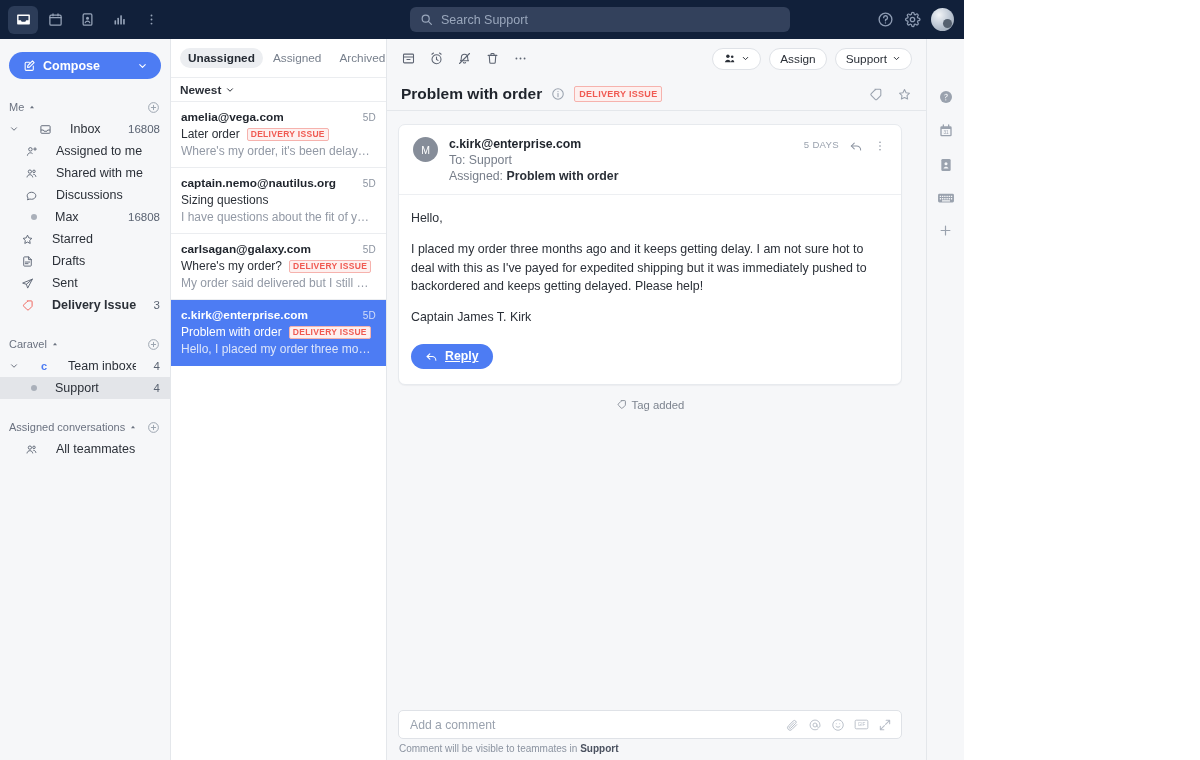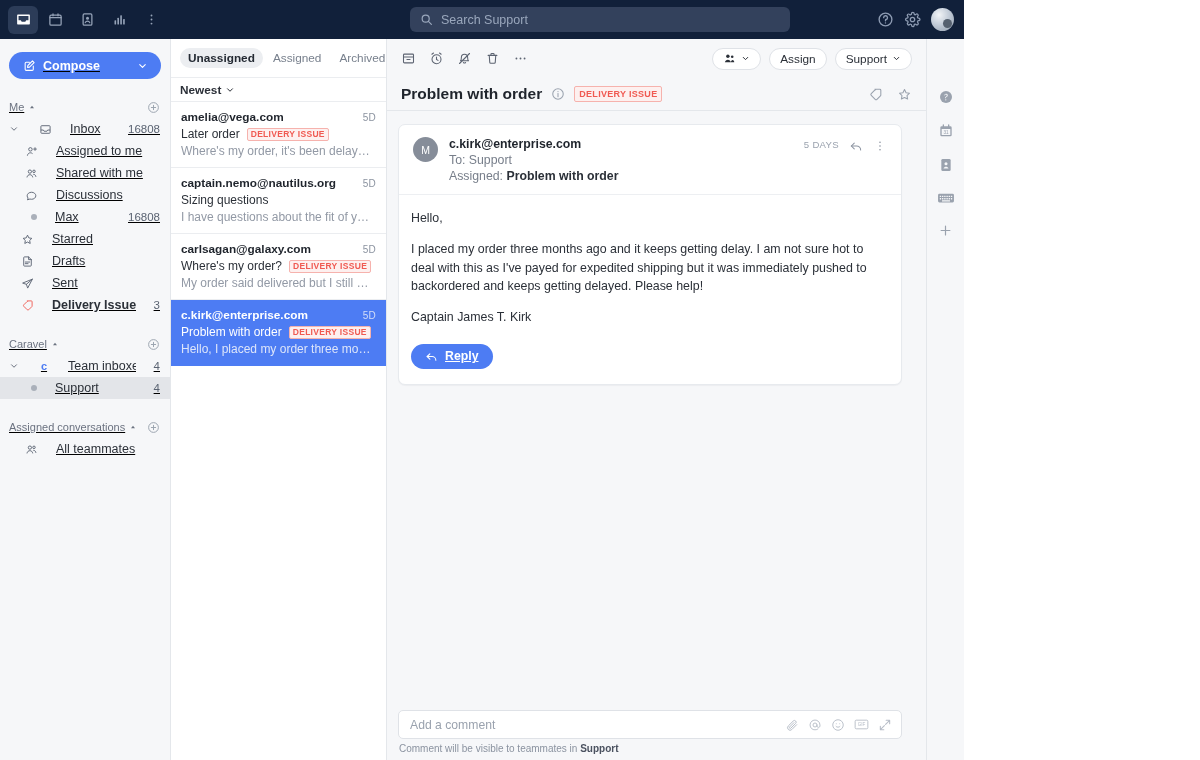--- a/index.html
+++ b/index.html
@@ -49,21 +49,21 @@
     content: ""; position: absolute; width: 9px; height: 9px; border-radius: 50%;
     background: #55606f; right: 2px; bottom: 3px;
   }
 
   
   .body-row { display: flex; flex: 1 1 auto; min-height: 0; }
 
   
   .sidebar {
     width: 171px; flex: 0 0 171px; background: #f6f7f9;
-    border-right: 1px solid #e4e7eb; padding-top: 10px; overflow: hidden; text-decoration: underline;
+    border-right: 1px solid #e4e7eb; padding-top: 10px; overflow: hidden;
   }
   .compose-btn {
     margin: 3px 9px 0 9px; height: 27px; background: #4d7cf3; border-radius: 14px;
     display: flex; align-items: center; color: #fff; font-size: 12.5px; font-weight: 600;
     cursor: pointer; position: relative; padding-left: 14px;
   }
   .compose-btn .cicon { margin-right: 7px; display: flex; }
   .compose-btn .cchev { position: absolute; right: 13px; top: 50%; transform: translateY(-50%); }
 
   .sec-head {
@@ -686,20 +686,28 @@
                 <svg width="13" height="13" viewBox="0 0 24 24" fill="none" stroke="#fff" stroke-width="2">
                     <path d="M9 7L4 12l5 5" stroke-linecap="round" stroke-linejoin="round"></path>
                     <path d="M4 12h9a7 7 0 0 1 7 7" stroke-linecap="round"></path>
                   </svg>
               </span>
               <span>Reply</span>
             </div>
           </div>
         </div>
 
+        <div class="event-row">
+          <span>
+            <svg width="11" height="11" viewBox="0 0 24 24" fill="none" stroke="currentColor" stroke-width="1.9">
+                <path d="M11.2 3.5H19a1.5 1.5 0 0 1 1.5 1.5v7.8a2 2 0 0 1-.6 1.4l-5.6 5.6a2 2 0 0 1-2.8 0l-6.3-6.3a2 2 0 0 1 0-2.8l5.6-5.6a2 2 0 0 1 1.4-.6z" stroke-linejoin="round"></path>
+              </svg>
+          </span>
+          <span>Tag added</span>
+        </div>
       </div>
 
       <div class="comment-wrap">
         <div class="comment-box">
           <span class="ph">Add a comment</span>
           <span class="comment-icons">
             <span>
               <svg width="14" height="14" viewBox="0 0 24 24" fill="none" stroke="currentColor" stroke-width="1.7">
                   <path d="M20 11.5l-8.2 8.2a4.3 4.3 0 0 1-6.1-6.1l8.4-8.4a2.9 2.9 0 1 1 4.1 4.1l-8.3 8.3a1.5 1.5 0 0 1-2.1-2.1l7.6-7.6" stroke-linecap="round" stroke-linejoin="round"></path>
                 </svg>

